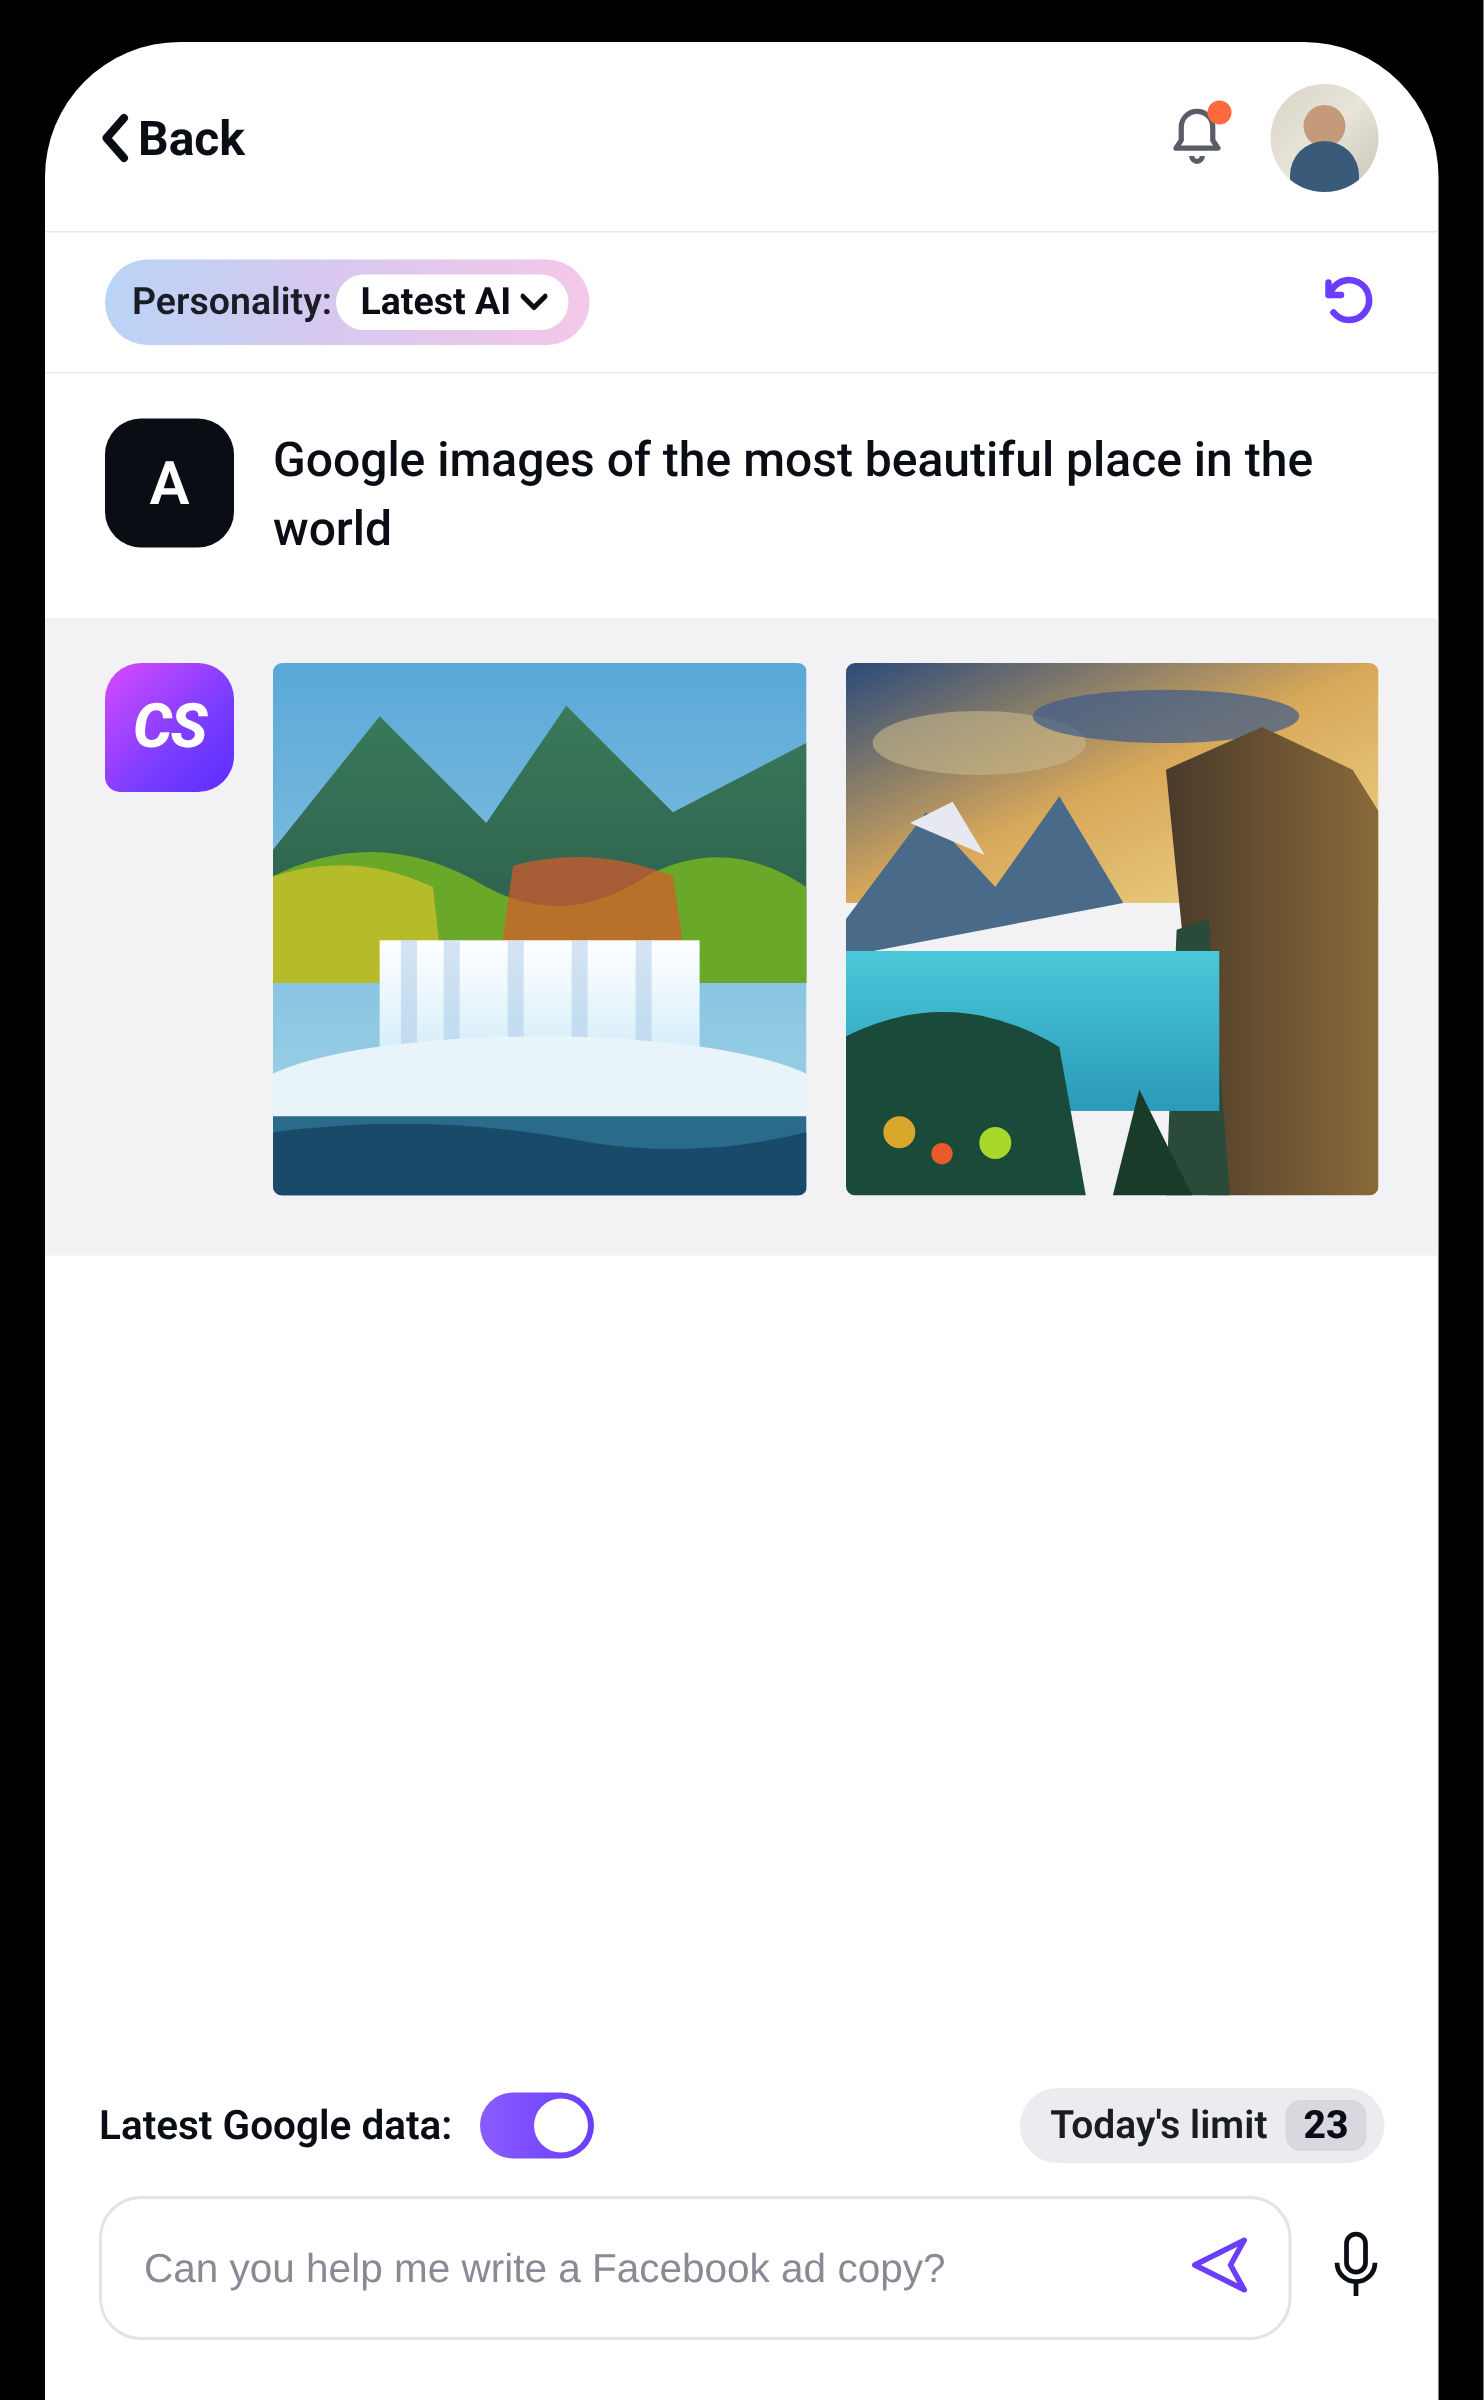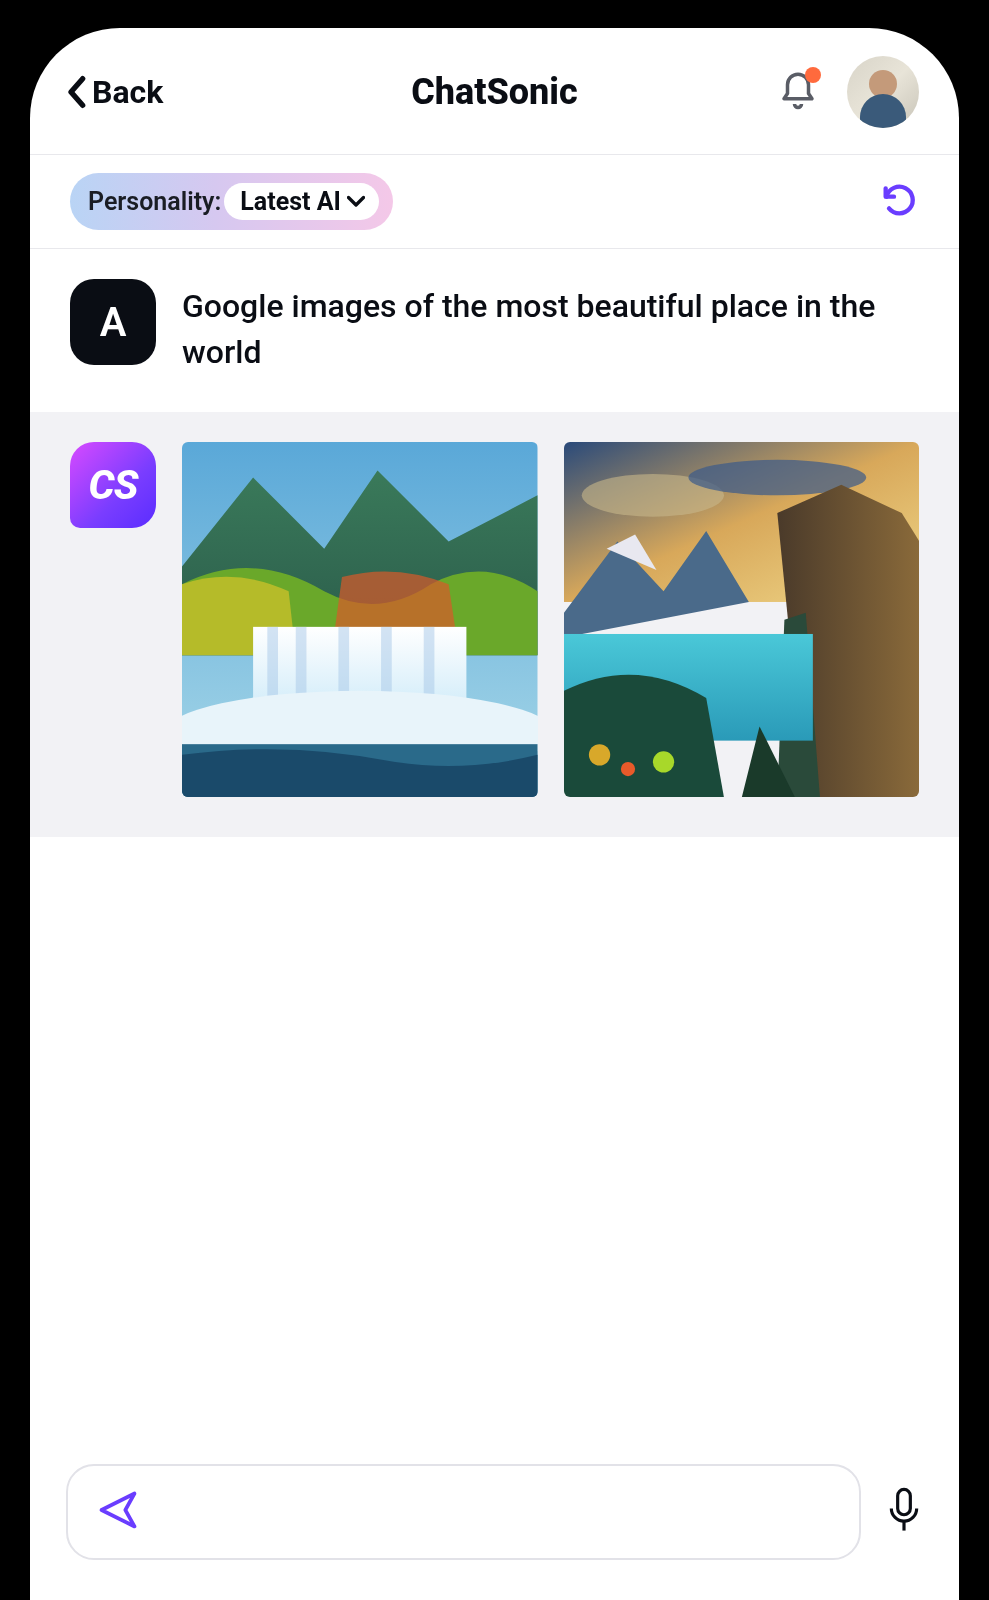--- a/index.html
+++ b/index.html
@@ -249,21 +249,20 @@
 
 <div class="phone">
 
   <div class="header">
     <div class="back-btn">
       <svg viewBox="0 0 12 20">
           <path d="M10 2 L3 10 L10 18" stroke="#0a0d14" stroke-width="3.2" fill="none" stroke-linecap="round" stroke-linejoin="round"></path>
         </svg>
       <span>Back</span>
     </div>
-    <div class="title">ChatSonic</div>
     <div class="header-right">
       <div class="bell-wrap">
         <svg viewBox="0 0 24 24">
           <path d="M6 9 a6 6 0 0 1 12 0 v5 l2 3 H4 l2-3 Z" stroke="#5a5d66" stroke-width="2" fill="none" stroke-linejoin="round"></path>
           <path d="M10 20 a2 2 0 0 0 4 0" stroke="#5a5d66" stroke-width="2" fill="none"></path>
         </svg>
         <div class="bell-dot"></div>
       </div>
       <div class="avatar"></div>
     </div>
@@ -362,22 +361,33 @@
             <circle cx="18" cy="92" r="2" fill="#e85a2a"></circle>
             <circle cx="28" cy="90" r="3" fill="#a8d82a"></circle>
             <path d="M50 100 L55 80 L65 100 Z" fill="#1a3a2a"></path>
           </svg>
         </div>
       </div>
     </div>
   </div>
 
   <div class="footer">
+    <div class="footer-top">
+      <div class="google-row">
+        <span class="google-label">Latest Google data:</span>
+        <div class="toggle"></div>
+      </div>
+      <div class="limit-chip">
+        <span class="limit-label">Today's limit</span>
+        <span class="limit-badge">23</span>
+      </div>
+    </div>
     <div class="input-row">
       <div class="input-box">
+        <input type="text" placeholder="Can you help me write a Facebook ad copy?" style="">
         <div class="send-btn">
           <svg viewBox="0 0 24 24">
             <path d="M3 12 L21 3 L16 12 L21 21 Z" stroke="#6a3dff" stroke-width="2" fill="none" stroke-linejoin="round"></path>
           </svg>
         </div>
       </div>
       <div class="mic-btn">
         <svg viewBox="0 0 24 30">
           <rect x="8" y="2" width="8" height="16" rx="4" stroke="#0a0d14" stroke-width="2" fill="none"></rect>
           <path d="M4 14 a8 8 0 0 0 16 0" stroke="#0a0d14" stroke-width="2" fill="none"></path>

